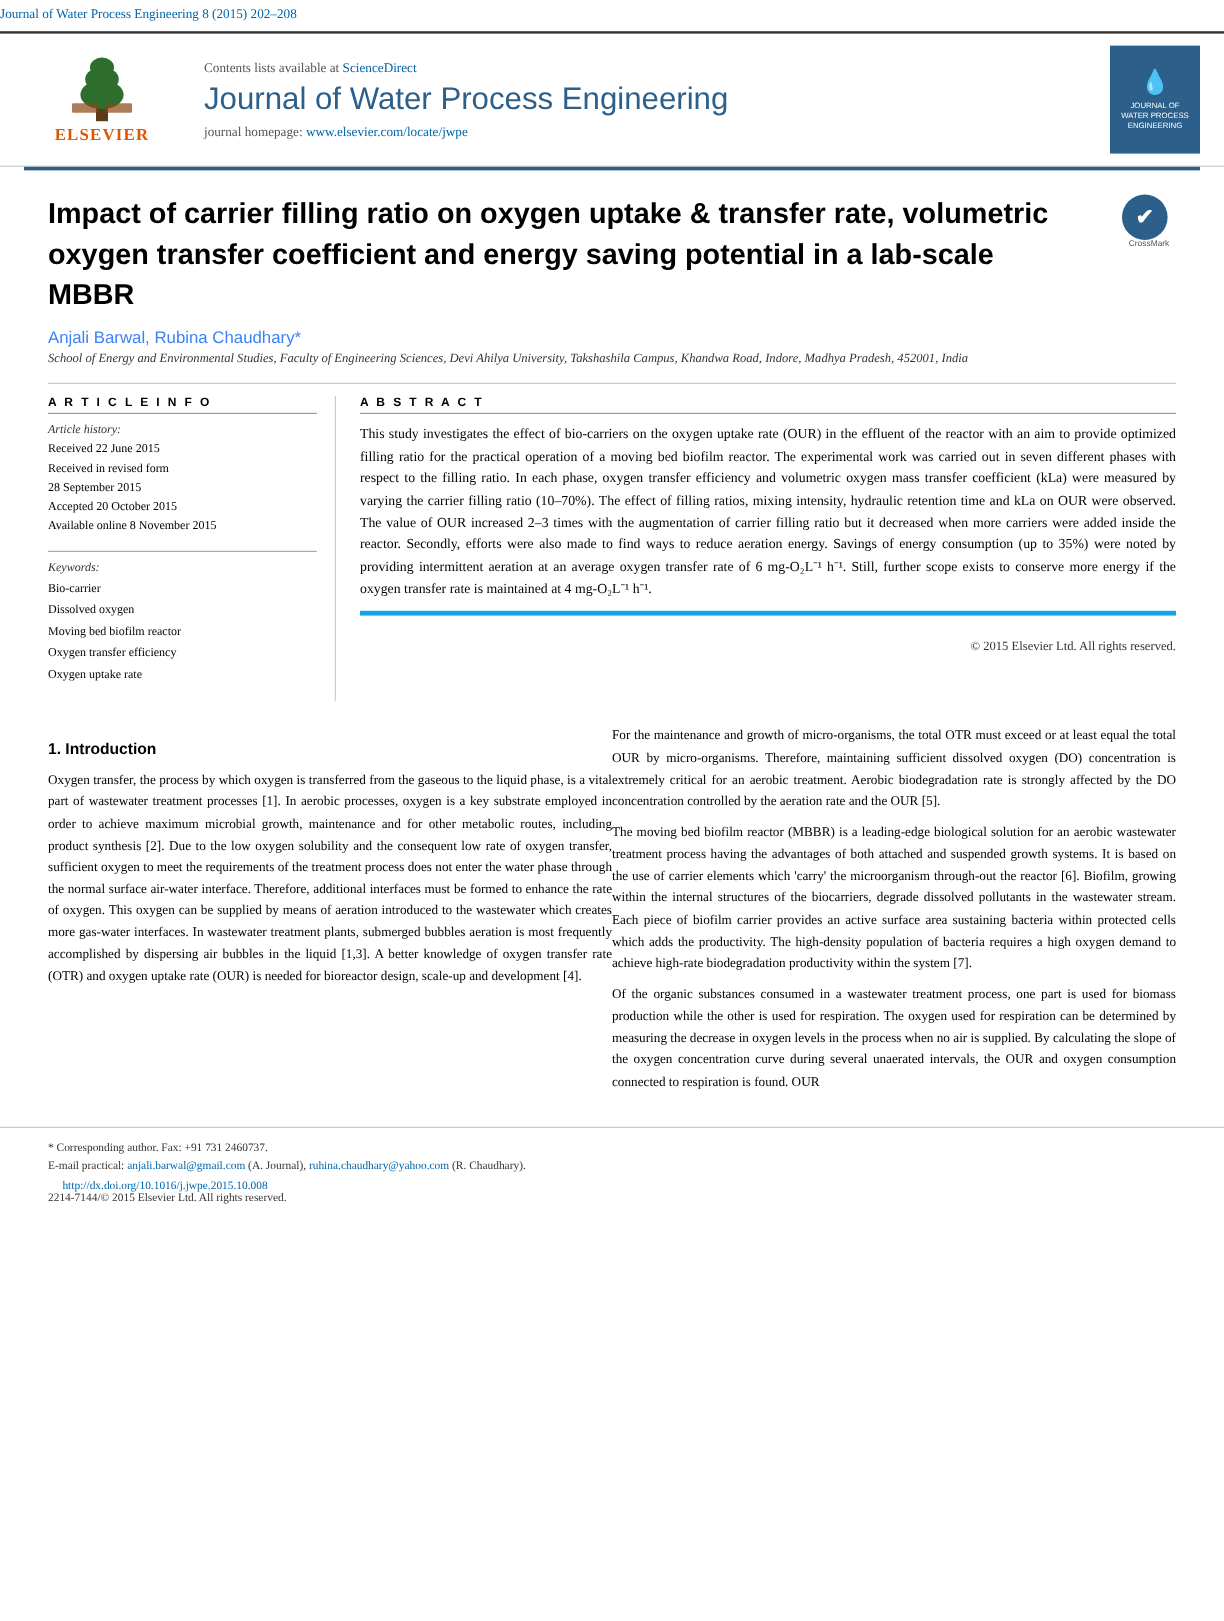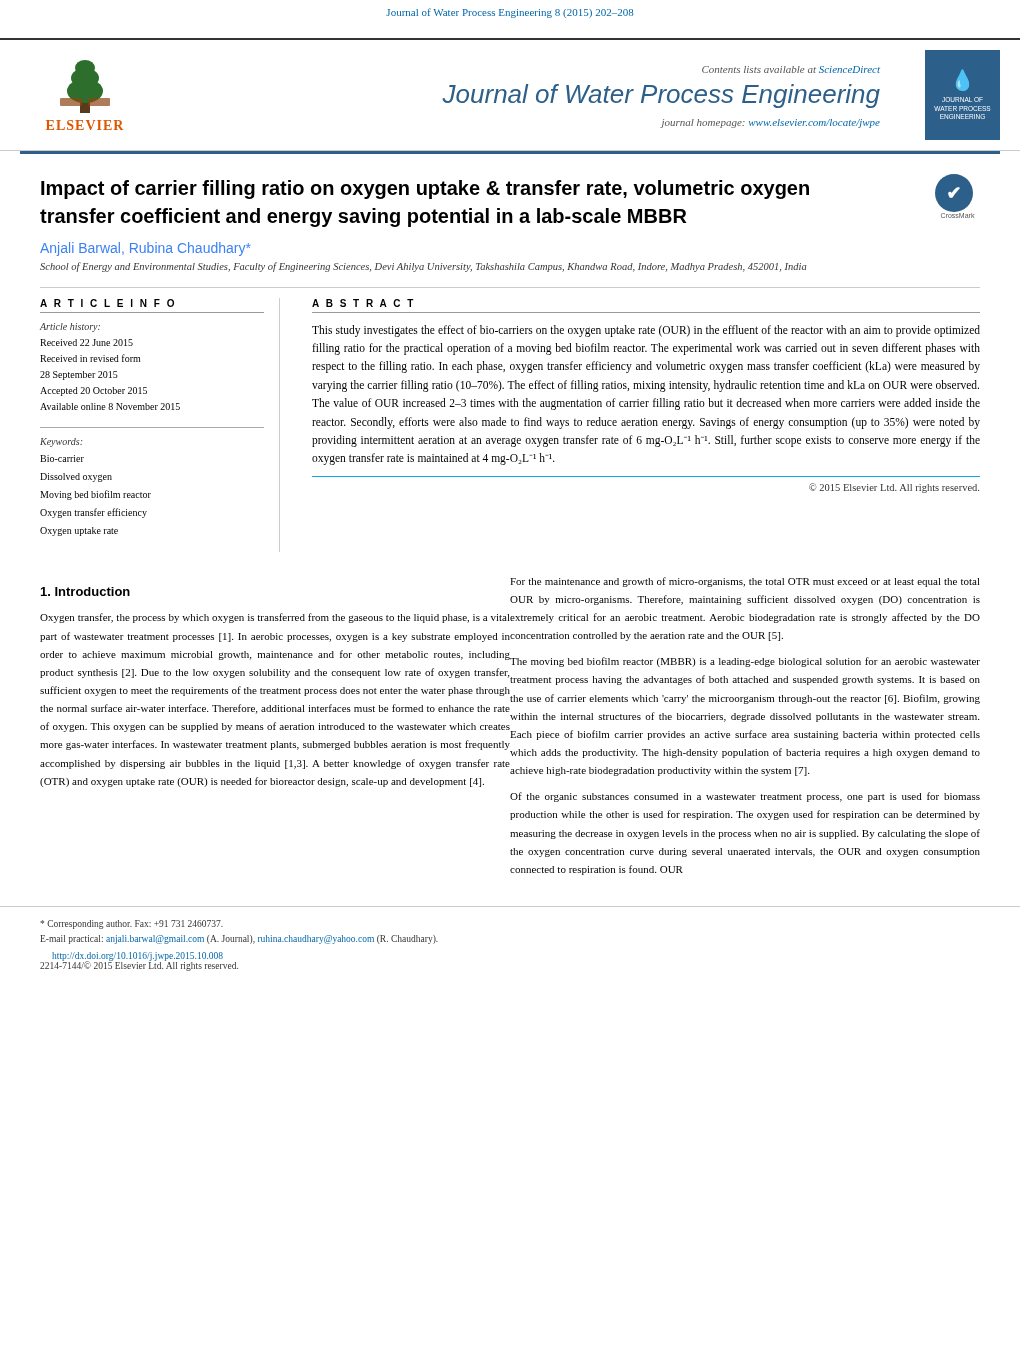--- a/index.html
+++ b/index.html
@@ -7,22 +7,21 @@
       background: #fff;
       font-family: 'Times New Roman', Times, serif;
       font-size: 13px;
       color: #000;
       width: 1020px;
       min-height: 1351px;
     }
 
     
     .top-bar {
-      text-align: center;
-      padding: 6px 0 20px;
+      padding: 6px 0 8px;
       font-size: 11px;
       color: #0066aa;
     }
 
     
     .header {
       display: flex;
       align-items: center;
       border-top: 2px solid #333;
       border-bottom: 1px solid #ccc;
@@ -44,23 +43,22 @@
     }
     .elsevier-label {
       font-size: 14px;
       font-weight: bold;
       color: #e05500;
       letter-spacing: 1px;
       margin-top: 2px;
     }
     .header-center {
       flex: 1;
-      text-align: right;
+      text-align: left;
       padding: 0 20px;
-      font-style: italic;
     }
     .sciencedirect-link {
       font-size: 11px;
       color: #555;
       margin-bottom: 4px;
     }
     .sciencedirect-link a {
       color: #0066aa;
       text-decoration: none;
     }
@@ -127,21 +125,21 @@
     }
 
     
     .article-title-section {
       display: flex;
       justify-content: space-between;
       align-items: flex-start;
       margin-bottom: 10px;
     }
     .article-title {
-      font-size: 20px;
+      font-size: 24px;
       font-weight: bold;
       color: #000;
       line-height: 1.4;
       max-width: 840px;
       font-family: Arial, sans-serif;
     }
     .crossmark {
       width: 45px;
       flex-shrink: 0;
       text-align: right;
@@ -177,21 +175,21 @@
       font-size: 10.5px;
       font-style: italic;
       color: #333;
       margin-bottom: 12px;
       line-height: 1.4;
     }
 
     
     .two-col {
       display: flex;
-      gap: 12px;
+      gap: 0;
       margin-bottom: 20px;
     }
     .col-left {
       width: 240px;
       flex-shrink: 0;
       border-right: 1px solid #ccc;
       padding-right: 15px;
       font-size: 11px;
     }
     .col-right {
@@ -237,22 +235,22 @@
       line-height: 1.6;
       color: #000;
       text-align: justify;
     }
 
     .copyright-line {
       font-size: 10.5px;
       text-align: right;
       color: #333;
       margin-top: 8px;
-      padding-top: 5px;
-      border-top: 1px solid #0ea5e9;
+      padding-top: 21px;
+      border-top: 4px solid #0ea5e9;
     }
 
     
     .body-two-col {
       display: flex;
     }
     .body-col {
       flex: 1;
       font-size: 11px;
       line-height: 1.6;

